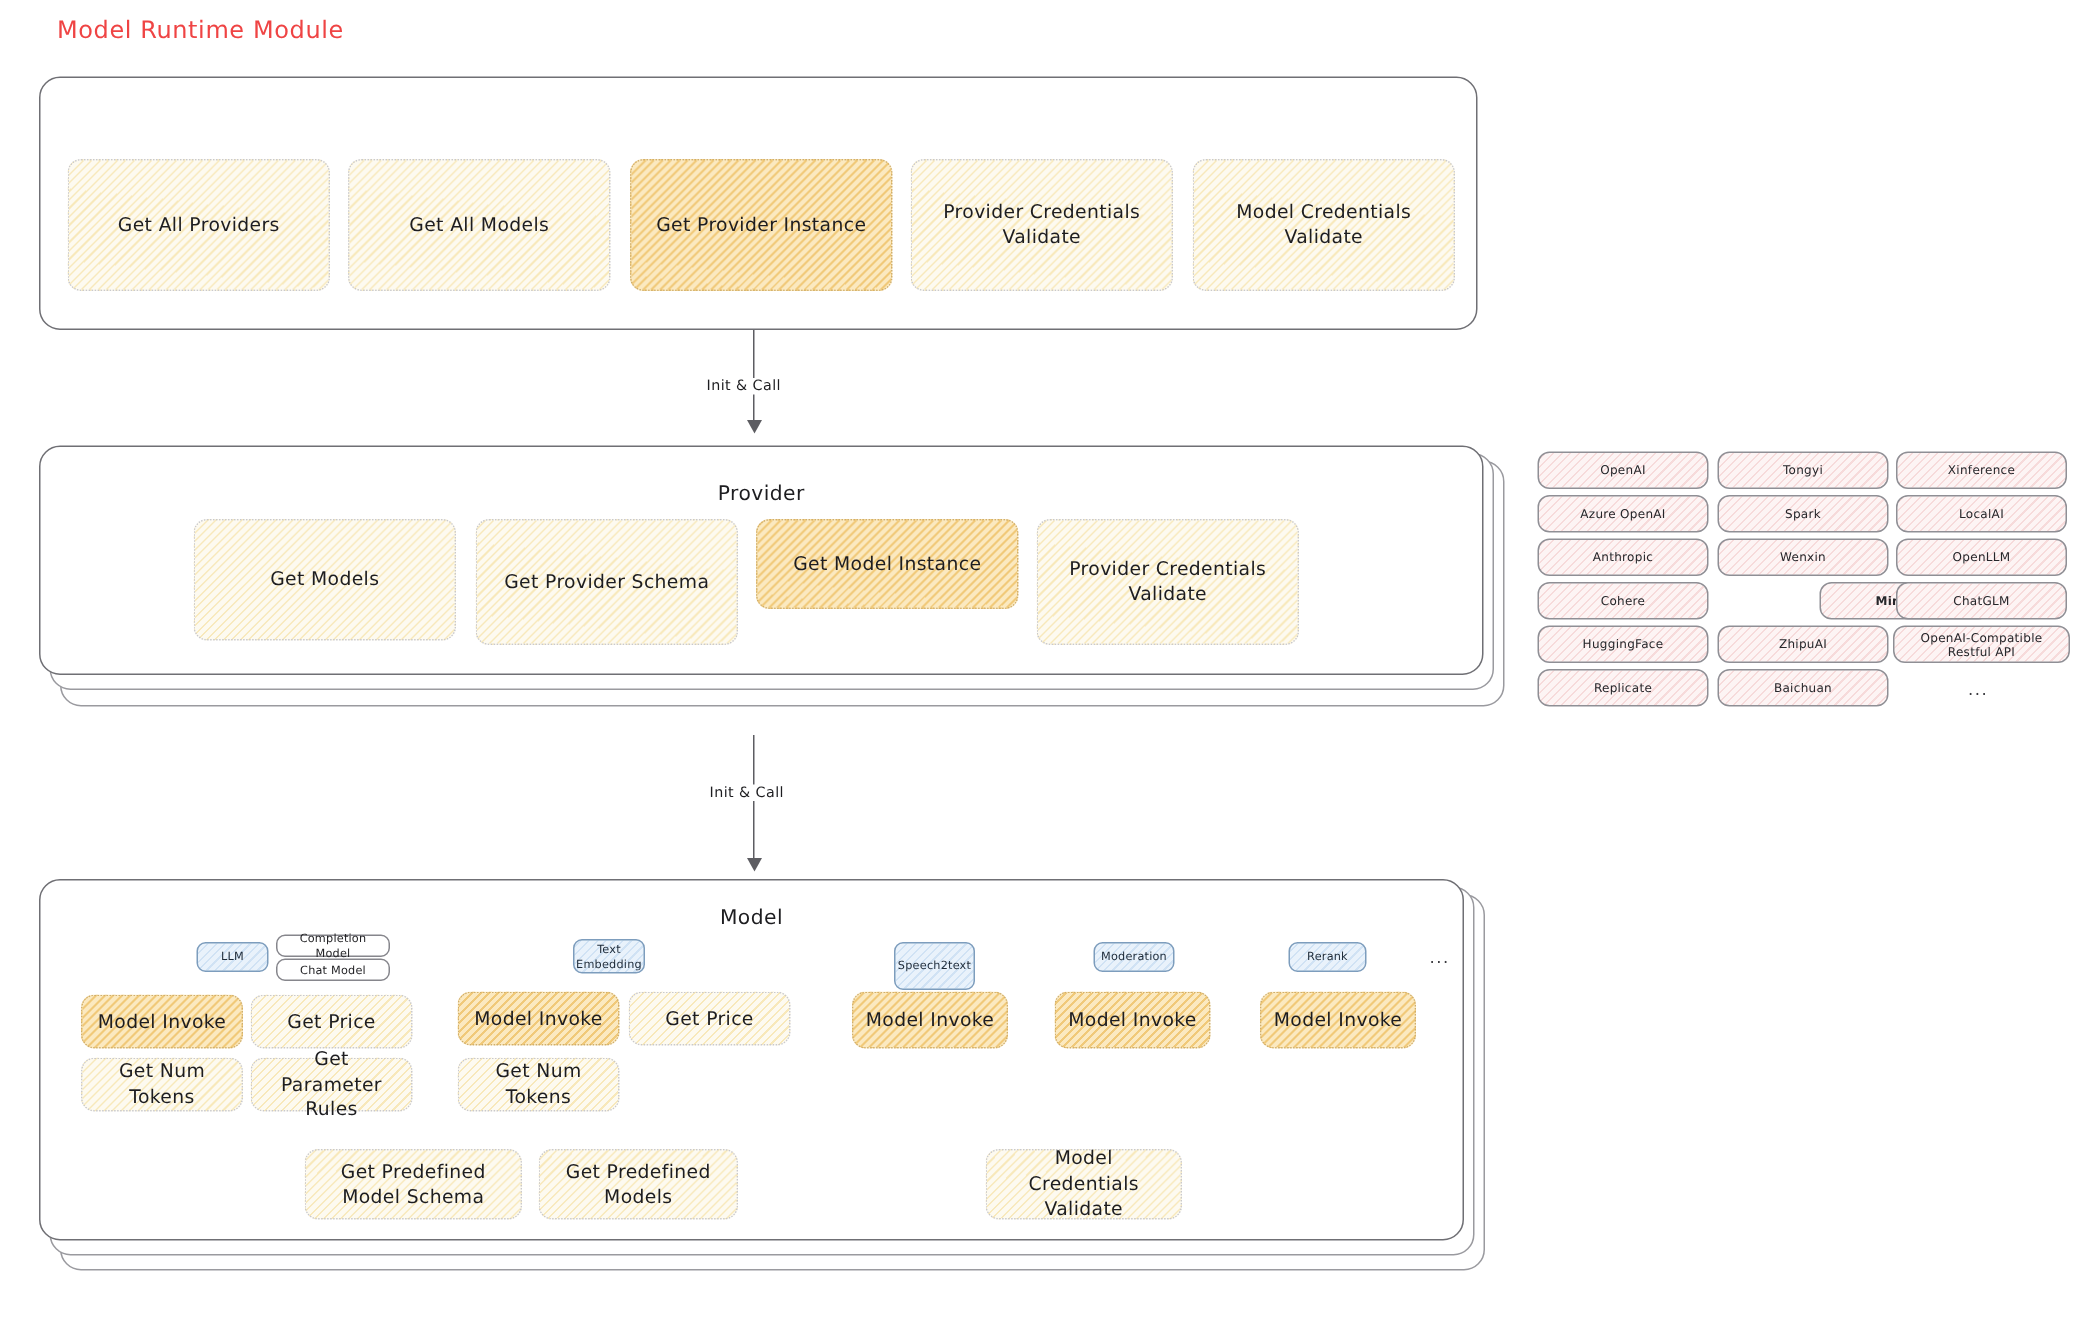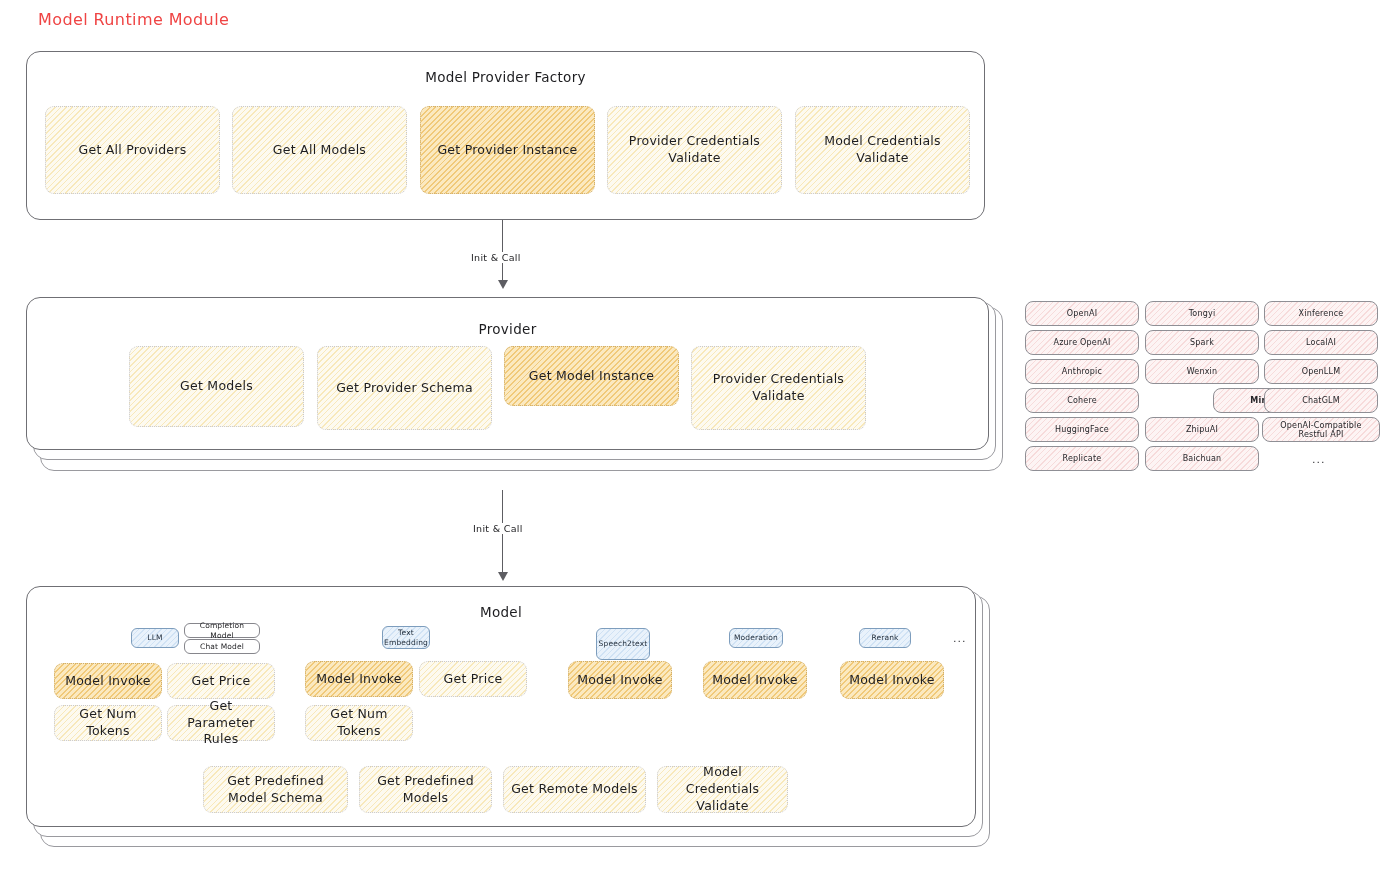--- a/index.html
+++ b/index.html
@@ -165,21 +165,20 @@
   }
 </style>
 </head>
 <body>
 
 <div id="canvas">
 
   <div class="page-title">Model Runtime Module</div>
 
   <div class="panel" style="left:26px; top:51px; width:959px; height:169px;"></div>
-  <div class="panel-title" style="left:26px; top:69px; width:959px;">Model Provider Factory</div>
 
   <div class="node light" style="left:45px; top:106px; width:175px; height:88px;">Get All Providers</div>
   <div class="node light" style="left:232px; top:106px; width:175px; height:88px;">Get All Models</div>
   <div class="node dark" style="left:420px; top:106px; width:175px; height:88px;">Get Provider Instance</div>
   <div class="node light" style="left:607px; top:106px; width:175px; height:88px;">Provider Credentials Validate</div>
   <div class="node light" style="left:795px; top:106px; width:175px; height:88px;">Model Credentials Validate</div>
 
   <div class="arrow-line" style="left:502px; top:220px; height:62px;"></div>
   <div class="arrow-head" style="left:498px; top:280px;"></div>
   <div class="arrow-label" style="left:468px; top:252px;">Init &amp; Call</div>
@@ -245,16 +244,15 @@
   <div class="badge blue" style="left:729px; top:628px; width:54px; height:20px;">Moderation</div>
   <div class="node dark" style="left:703px; top:661px; width:104px; height:38px;">Model Invoke</div>
 
   <div class="badge blue" style="left:859px; top:628px; width:52px; height:20px;">Rerank</div>
   <div class="node dark" style="left:840px; top:661px; width:104px; height:38px;">Model Invoke</div>
 
   <div class="ellipsis-dots" style="left:953px; top:632px;">...</div>
 
   <div class="node light" style="left:203px; top:766px; width:145px; height:47px;">Get Predefined Model Schema</div>
   <div class="node light" style="left:359px; top:766px; width:133px; height:47px;text-align:center;">Get Predefined Models</div>
-  <div class="node light" style="left:503px; top:766px; width:143px; height:47px;">Get Remote Models</div>
   <div class="node light" style="left:657px; top:766px; width:131px; height:47px;">Model Credentials Validate</div>
 
 </div>
 
 </body></html>

